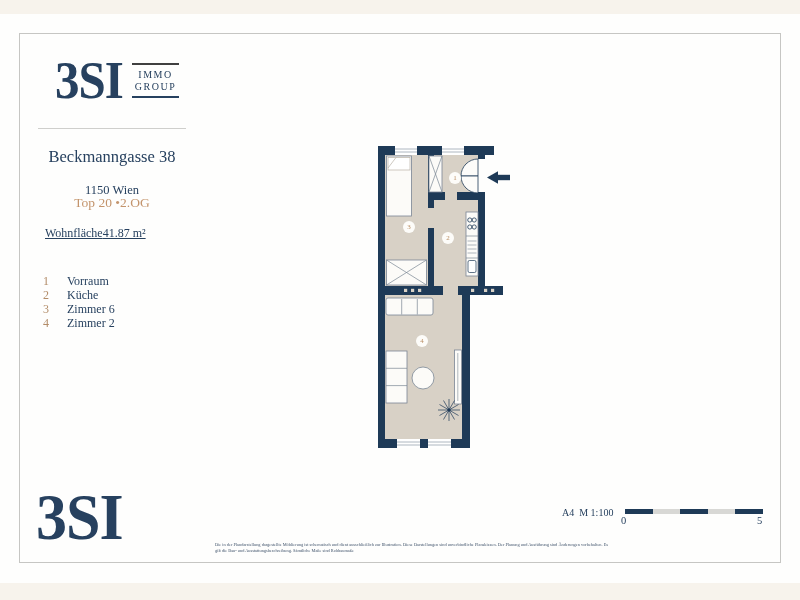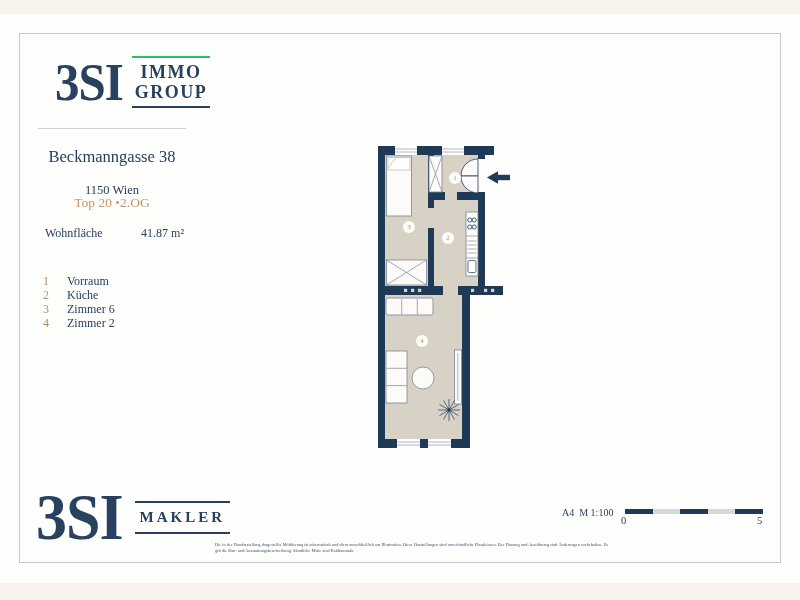--- a/index.html
+++ b/index.html
@@ -5,29 +5,29 @@
   * { margin:0; padding:0; box-sizing:border-box; }
   html,body { width:800px; height:600px; }
   body { font-family:"Liberation Serif","DejaVu Serif",serif; background:#f7f3ec; position:relative; overflow:hidden; }
   .page { position:absolute; left:0; top:0; width:800px; height:536px; }
   .band { position:absolute; left:0; top:14px; width:800px; height:569px; background:#fefefd; }
   .frame { position:absolute; left:19px; top:33px; width:762px; height:530px; border:1px solid #c6c6c3; }
 
   
   .logo-top { position:absolute; left:55px; top:56px; display:flex; align-items:center; gap:9px; color:#27415f; }
   .logo-3si-top { font-size:49px; font-weight:700; letter-spacing:-1px; line-height:1; transform:scaleY(1.08); }
-  .logo-box-top { border-top:2px solid #22c55e; border-bottom:2px solid #27415f; padding:4px 3px; text-align:center; font-size:18px; font-weight:700; letter-spacing:1.5px; line-height:1.12; }
+  .logo-box-top { border-top:2px solid #404040; border-bottom:2px solid #27415f; padding:4px 3px; text-align:center; font-size:10px; font-weight:400; letter-spacing:1.5px; line-height:1.12; }
 
   .divider { position:absolute; left:38px; top:128px; width:148px; height:1px; background:#cfcfcc; }
 
   .addr1 { position:absolute; left:30px; top:147px; width:164px; text-align:center; font-size:16.5px; font-weight:400; color:#27415f; }
   .addr2 { position:absolute; left:30px; top:183px; width:164px; text-align:center; font-size:12.5px; color:#27415f; }
   .unit  { position:absolute; left:30px; top:195px; width:164px; text-align:center; font-size:13.5px; color:#c3946c; }
 
-  .arearow { position:absolute; left:45px; top:226px; width:139px; display:flex; justify-content:space-between; font-size:12px; color:#27415f; }
+  .arearow { position:absolute; left:45px; top:226px; width:139px; display:flex; justify-content:flex-start; font-size:12px; color:#27415f;text-decoration:underline; }
 
   .legend { position:absolute; left:43px; top:274px; color:#27415f; font-size:12px; }
   .legend-row { display:flex; height:14px; line-height:14px; }
   .legend-num { width:24px; color:#b28c68; }
 
   .plan { position:absolute; left:370px; top:146px; }
 
   
   .logo-bottom { position:absolute; left:36px; top:486px; display:flex; align-items:center; gap:12px; color:#27415f; }
   .logo-3si-bottom { font-size:62px; font-weight:700; letter-spacing:-1px; line-height:1; transform:scaleY(1.05); }
@@ -220,21 +220,20 @@
     </g>
 
     <g fill="#1e3a57">
       <polygon points="117,31.5 128,25.2 128,37.8"></polygon>
       <rect x="127" y="28.8" width="13" height="5.4"></rect>
     </g>
   </svg>
 
   <div class="logo-bottom">
     <div class="logo-3si-bottom">3SI</div>
-    <div class="logo-box-bottom">MAKLER</div>
   </div>
 
   <div class="scale-label">A4  M 1:100</div>
   <div class="scalebar">
     <span class="seg-d"></span>
       <span class="seg-l"></span>
       <span class="seg-d"></span>
       <span class="seg-l"></span>
       <span class="seg-d"></span>
   </div>

